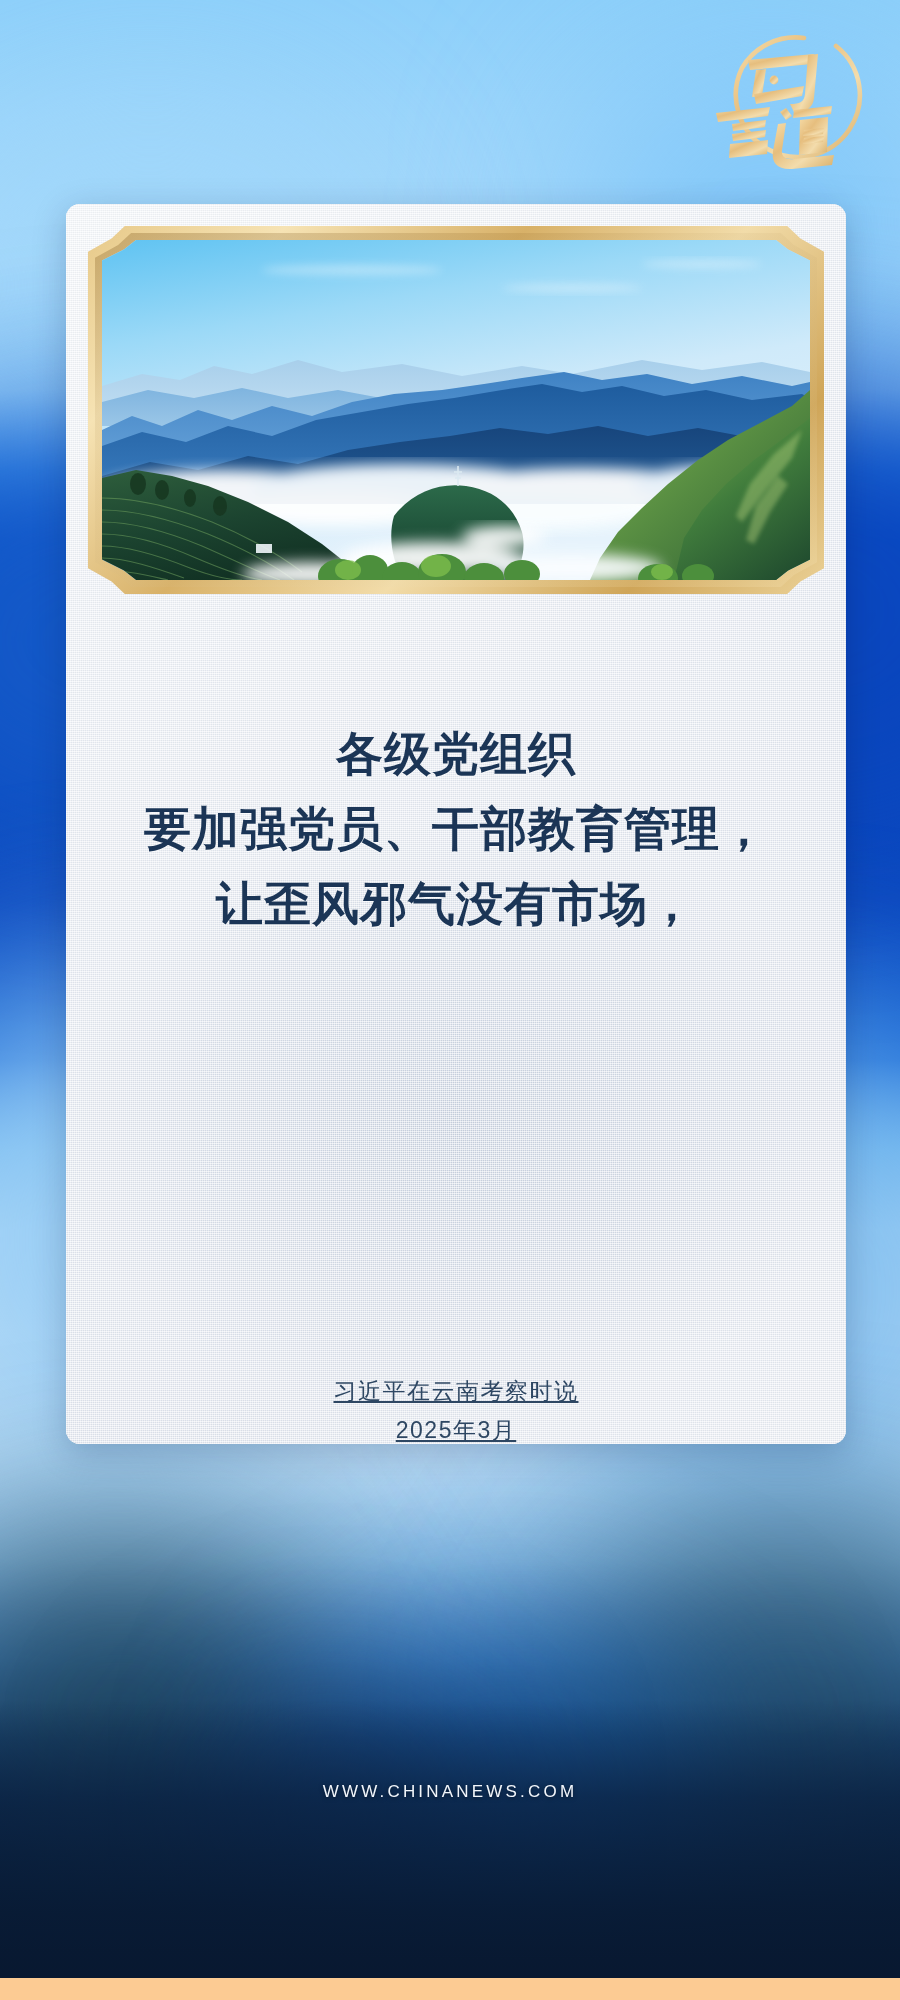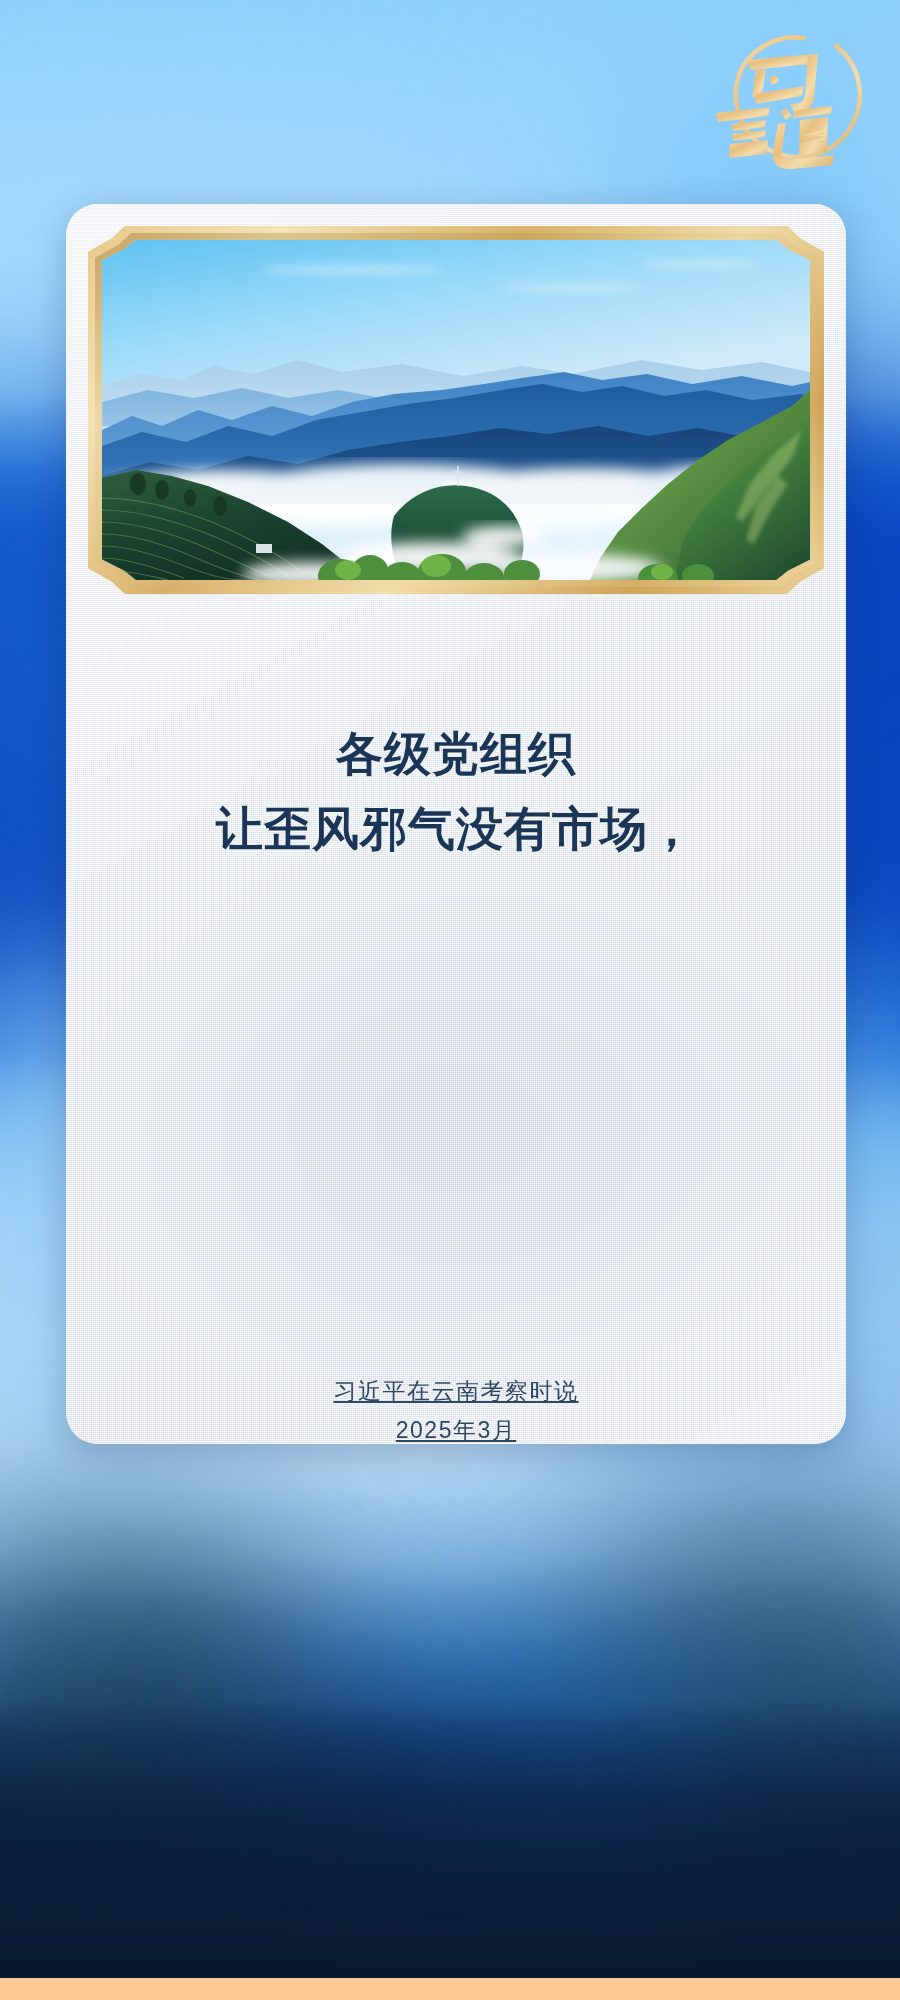--- a/index.html
+++ b/index.html
@@ -49,21 +49,21 @@
 
   
   #brand-logo{
     position:absolute; left:708px; top:24px; width:172px; height:150px;
   }
   #brand-logo svg{ width:100%; height:100%; display:block; }
 
   
   #card{
     position:absolute; left:66px; top:204px; width:780px; height:1240px;
-    border-radius:32px;
+    border-radius:14px;
     background:#E3E8F0;
     box-shadow:0 8px 34px rgba(4,24,70,.22);
     overflow:hidden;
   }
   #card .card-tex{
     position:absolute; inset:0;
     background-image:
       repeating-linear-gradient(0deg, rgba(255,255,255,.55) 0 1px, rgba(0,0,0,.018) 1px 2px),
       repeating-linear-gradient(90deg, rgba(255,255,255,.5) 0 1px, rgba(0,0,0,.015) 1px 2px),
       radial-gradient(ellipse 560px 420px at 50% 74%, rgba(176,190,210,.5) 0%, rgba(176,190,210,0) 72%),
@@ -372,27 +372,29 @@
             <ellipse cx="246" cy="330" rx="13" ry="10"></ellipse>
             <ellipse cx="334" cy="326" rx="15" ry="11"></ellipse>
             <ellipse cx="560" cy="332" rx="11" ry="8"></ellipse>
           </g>
         </svg>
       </div>
     </div>
 
     <div id="quote">
       <div class="line">各级党组织</div>
+      <div class="line">要加强党员、干部教育管理，</div>
       <div class="line">让歪风邪气没有市场，</div>
     </div>
 
     <div id="attribution">
       <div class="attr">习近平在云南考察时说</div>
       <div class="attr">2025年3月</div>
     </div>
 
   </div>
 </div>
 
 <div id="site-logo">
+  <div class="url">WWW.CHINANEWS.COM</div>
 </div>
 
 <div id="bottom-bar"></div>
 
 </body></html>

